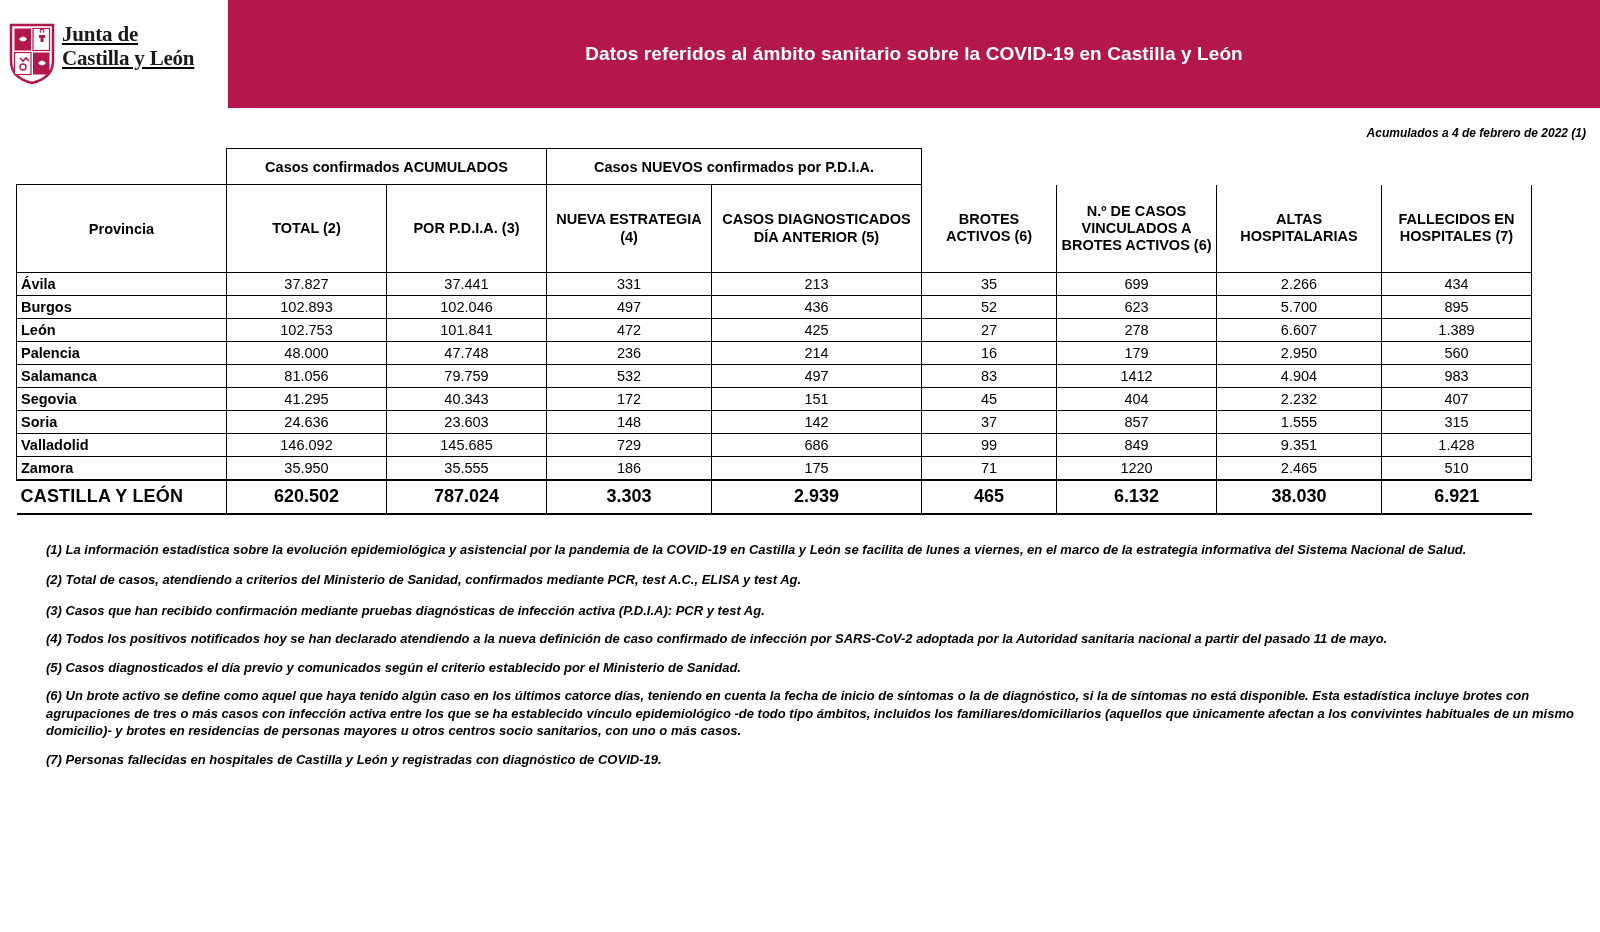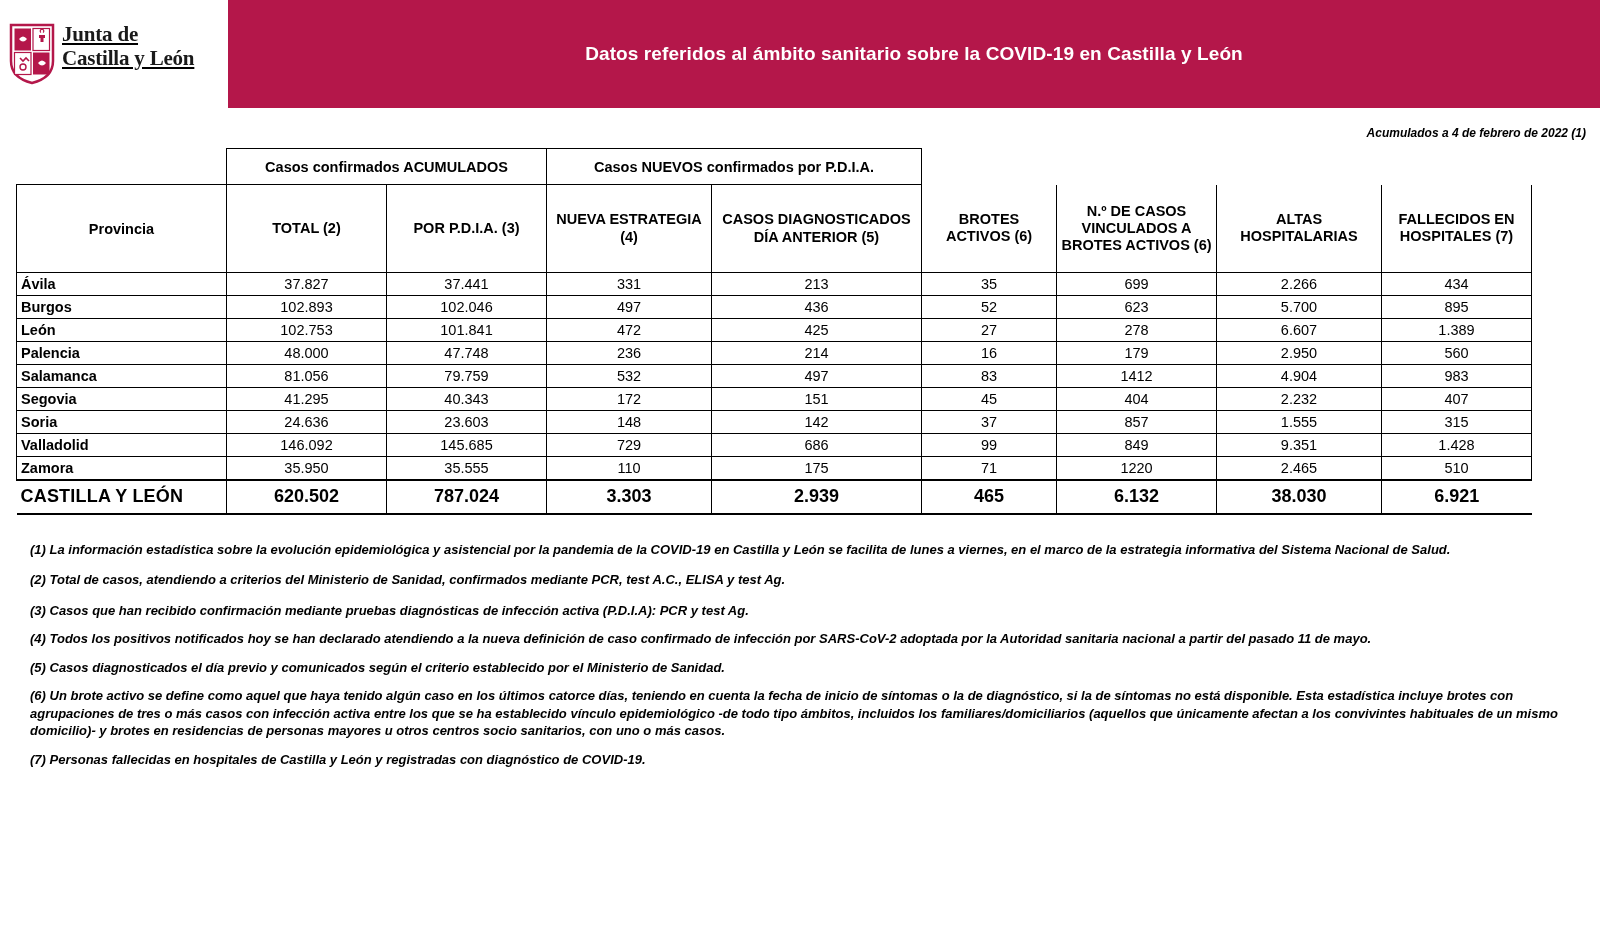--- a/index.html
+++ b/index.html
@@ -140,20 +140,21 @@
   tr.total td.prov {
     font-size: 18px;
     letter-spacing: 0.2px;
   }
   tr.total td.num { text-align: center; }
 
   
   .notes {
     padding: 26px 18px 0 30px;
     box-sizing: border-box;
+    margin-left: 16px;
   }
   .note {
     font-style: italic;
     font-weight: bold;
     font-size: 13px;
     line-height: 1.35;
     margin-bottom: 13px;
   }
   .note.tight { margin-bottom: 11px; }
 </style>
@@ -312,21 +313,21 @@
           <td class="num">686</td>
           <td class="num">99</td>
           <td class="num">849</td>
           <td class="num">9.351</td>
           <td class="num">1.428</td>
         </tr>
         <tr>
           <td class="prov">Zamora</td>
           <td class="num">35.950</td>
           <td class="num">35.555</td>
-          <td class="num">110</td>
+          <td class="num">186</td>
           <td class="num">175</td>
           <td class="num">71</td>
           <td class="num">1220</td>
           <td class="num">2.465</td>
           <td class="num">510</td>
         </tr>
         <tr class="total">
           <td class="prov nb-left">CASTILLA Y LEÓN</td>
           <td class="num">620.502</td>
           <td class="num">787.024</td>

